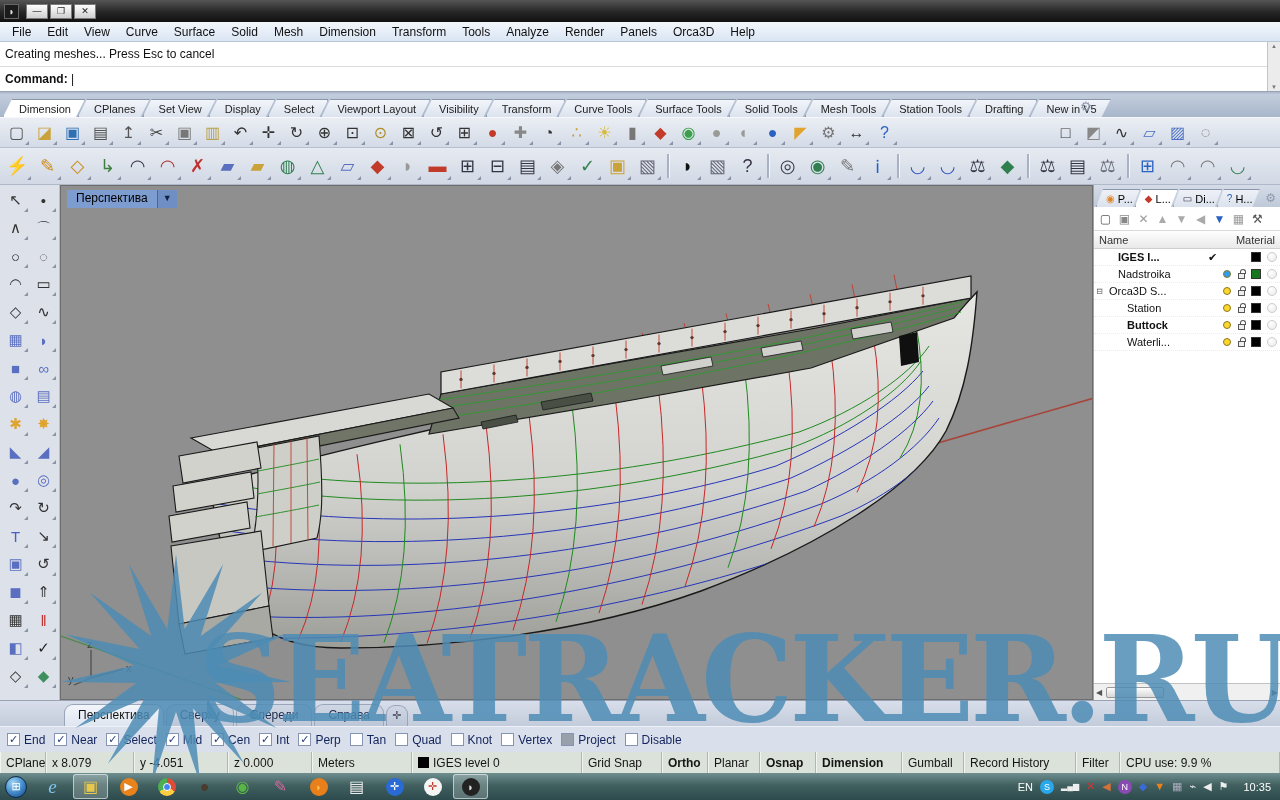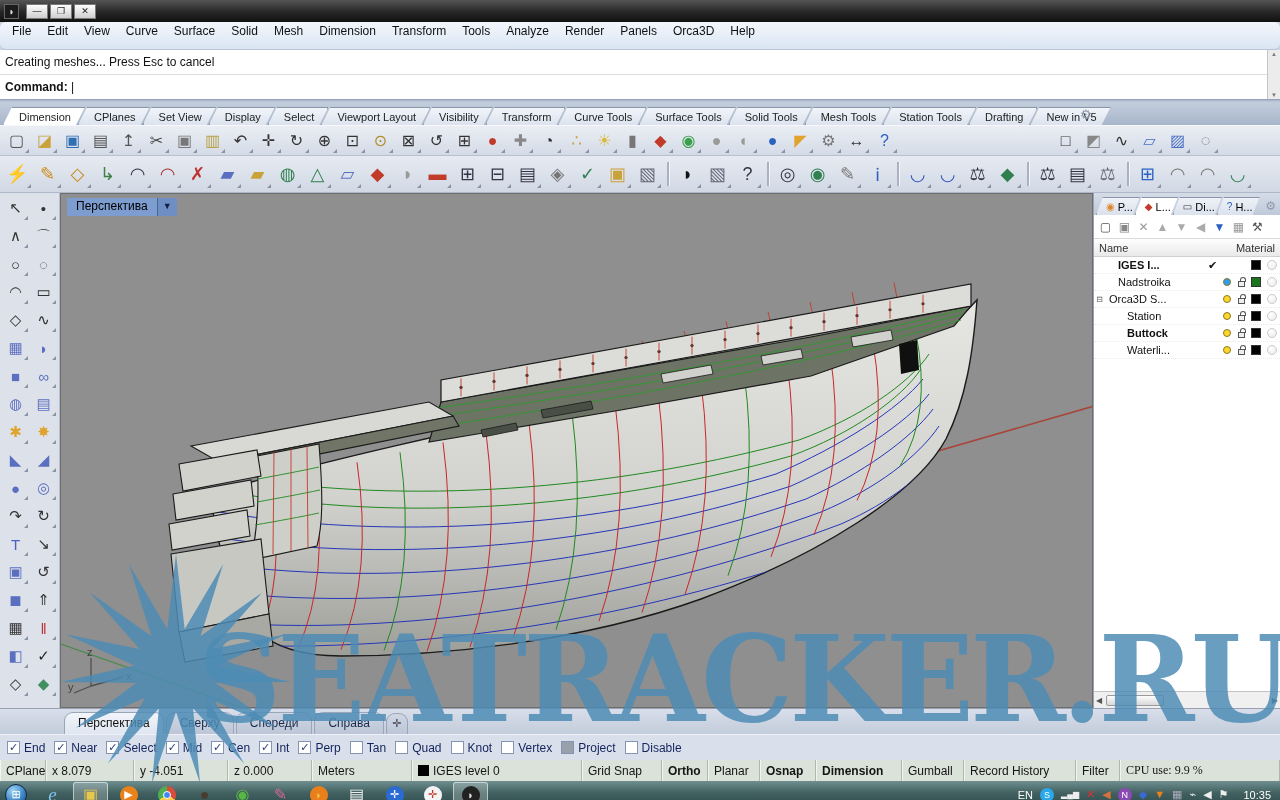--- a/index.html
+++ b/index.html
@@ -6,21 +6,21 @@
   html,body { width:1280px; height:800px; overflow:hidden; }
   body { font-family:"Liberation Sans",sans-serif; background:#cdd5e2; position:relative; }
 
   
   .titlebar { height:22px; background:linear-gradient(#555,#262626 55%,#111); display:flex; align-items:center; color:#fff; font-size:12px; padding:0 4px; }
   .app-icon { width:15px; height:15px; background:#1b1b1b; border:1px solid #666; color:#ddd; font-size:10px; line-height:13px; text-align:center; margin-right:5px; }
   .tb-title { flex:1; white-space:nowrap; overflow:hidden; }
   .win-btn { width:22px; height:15px; background:linear-gradient(#fefefe,#cfcfcf); border:1px solid #7a7a7a; margin-left:2px; font-size:9px; display:flex; align-items:center; justify-content:center; color:#222; }
 
   
-  .menubar { height:28px; background:linear-gradient(#f3f7fc,#dae5f3); display:flex; font-size:12px; padding-left:4px; border-bottom:1px solid #b9c4d6;border-radius:6px; }
+  .menubar { height:20px; background:linear-gradient(#f3f7fc,#dae5f3); display:flex; align-items:center; font-size:12px; padding-left:4px; border-bottom:1px solid #b9c4d6; }
   .menu-item { padding:2px 8px; color:#111; }
 
   
   .cmdarea { height:50px; background:#fff; border-bottom:1px solid #98a2b6; position:relative; font-size:12px; color:#111; }
   .cmd-history { height:25px; line-height:25px; padding-left:5px; border-bottom:1px solid #dcdcdc; }
   .cmd-line { height:24px; line-height:24px; padding-left:5px; font-weight:bold; }
   .cmd-cursor { font-weight:normal; }
   .cmd-scroll { position:absolute; right:0; top:0; bottom:0; width:13px; background:#ececec; border-left:1px solid #c4c4c4; display:flex; flex-direction:column; justify-content:space-between; align-items:center; font-size:6px; color:#777; padding:1px 0; }
   .gapstrip { height:3px; background:linear-gradient(#a9b5ca,#c7d0e0); }
 
@@ -707,21 +707,21 @@
     </span>
     <span class="sb-pane" style="width: 62px;">
       <span>Gumball</span>
     </span>
     <span class="sb-pane" style="width: 112px;">
       <span>Record History</span>
     </span>
     <span class="sb-pane" style="width: 44px;">
       <span>Filter</span>
     </span>
-    <span class="sb-pane" style="flex: 1 1 0%; font-family: Liberation Serif, serif;">
+    <span class="sb-pane" style="flex: 1 1 0%;">
       <span>CPU use: 9.9 %</span>
     </span>
   </div>
 
 <div class="taskbar">
   <span class="start-orb">⊞</span>
   <span id="task-apps" style="display:flex;align-items:center">
       <span class="task-icon">
         <span style="color: rgb(126, 196, 238); font-family: &quot;Liberation Serif&quot;, serif; font-style: italic; font-size: 19px;">e</span>
       </span>

